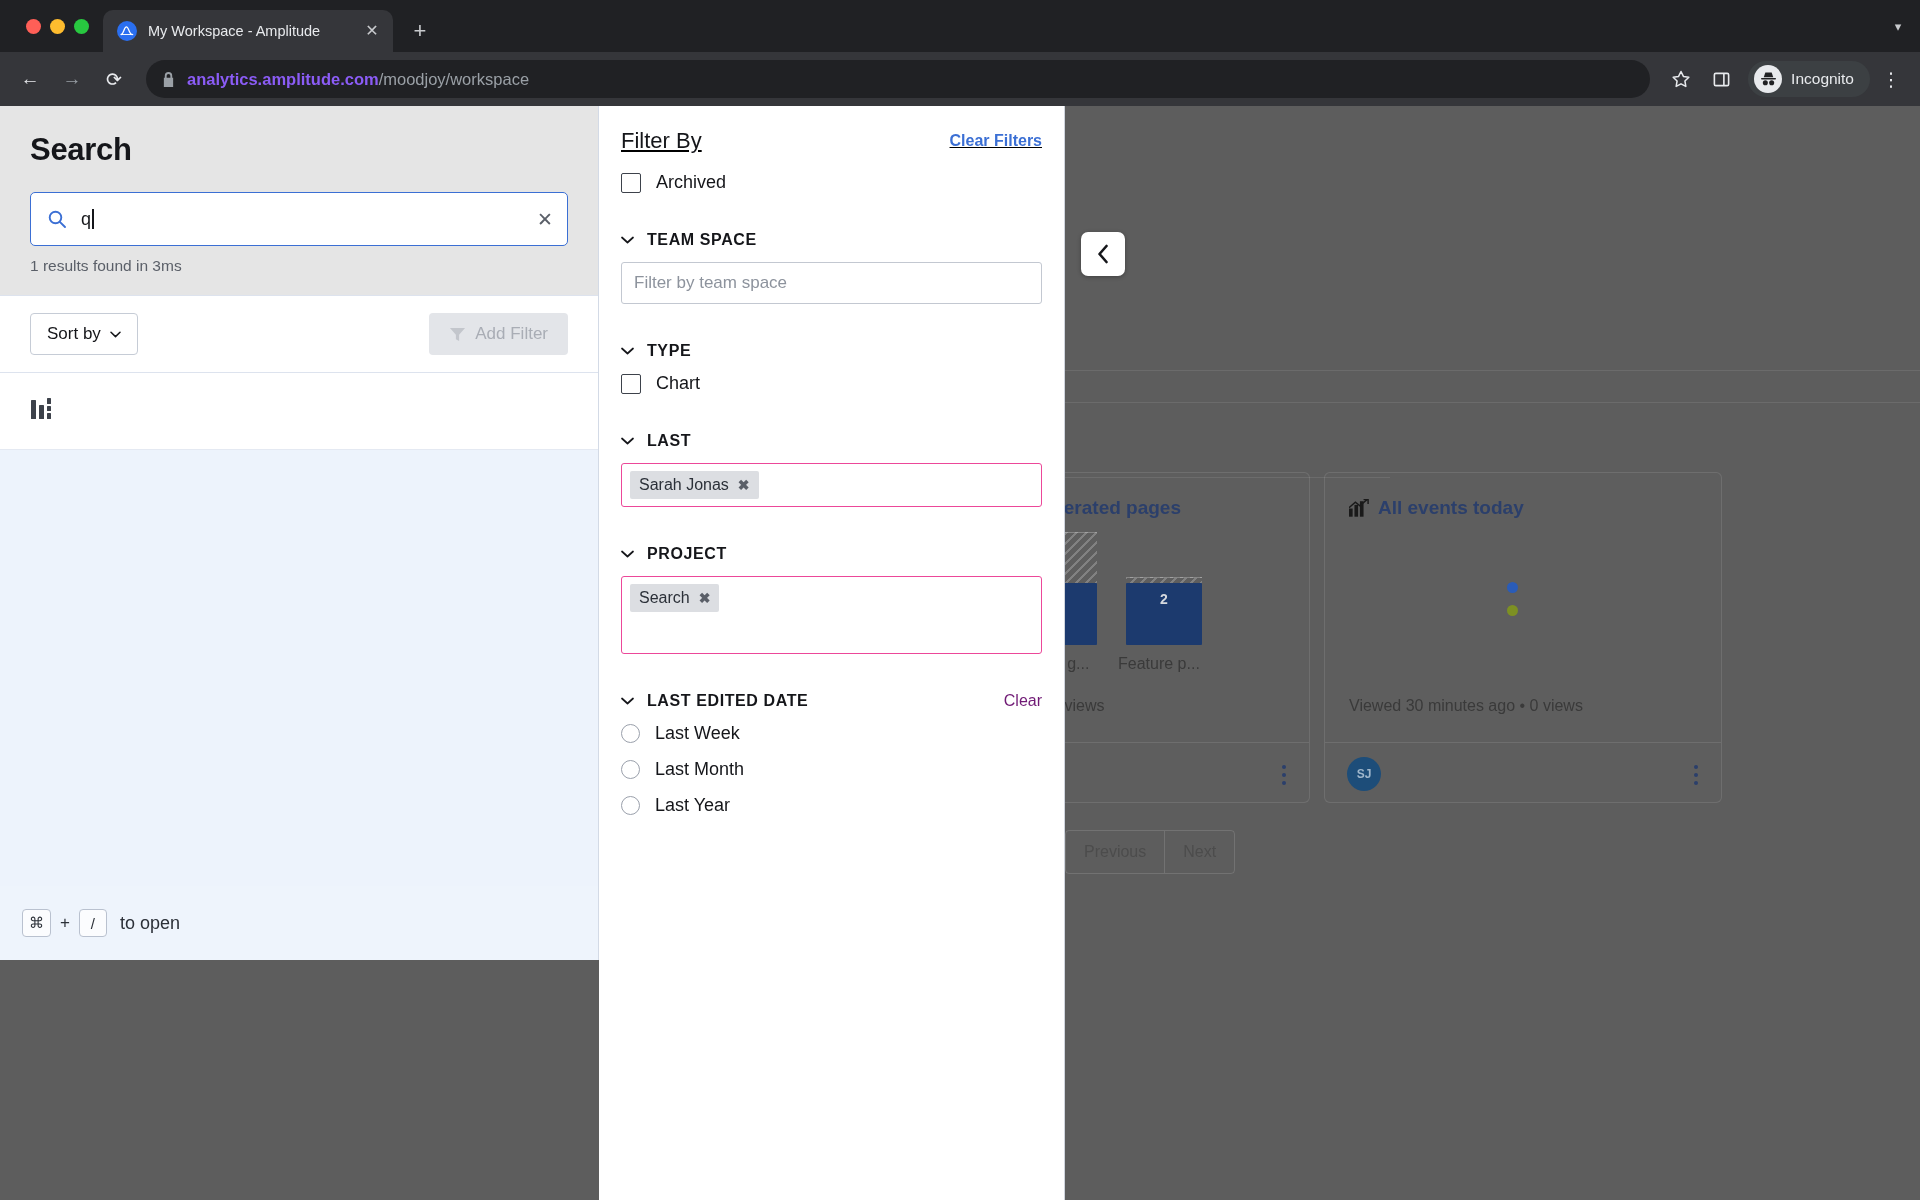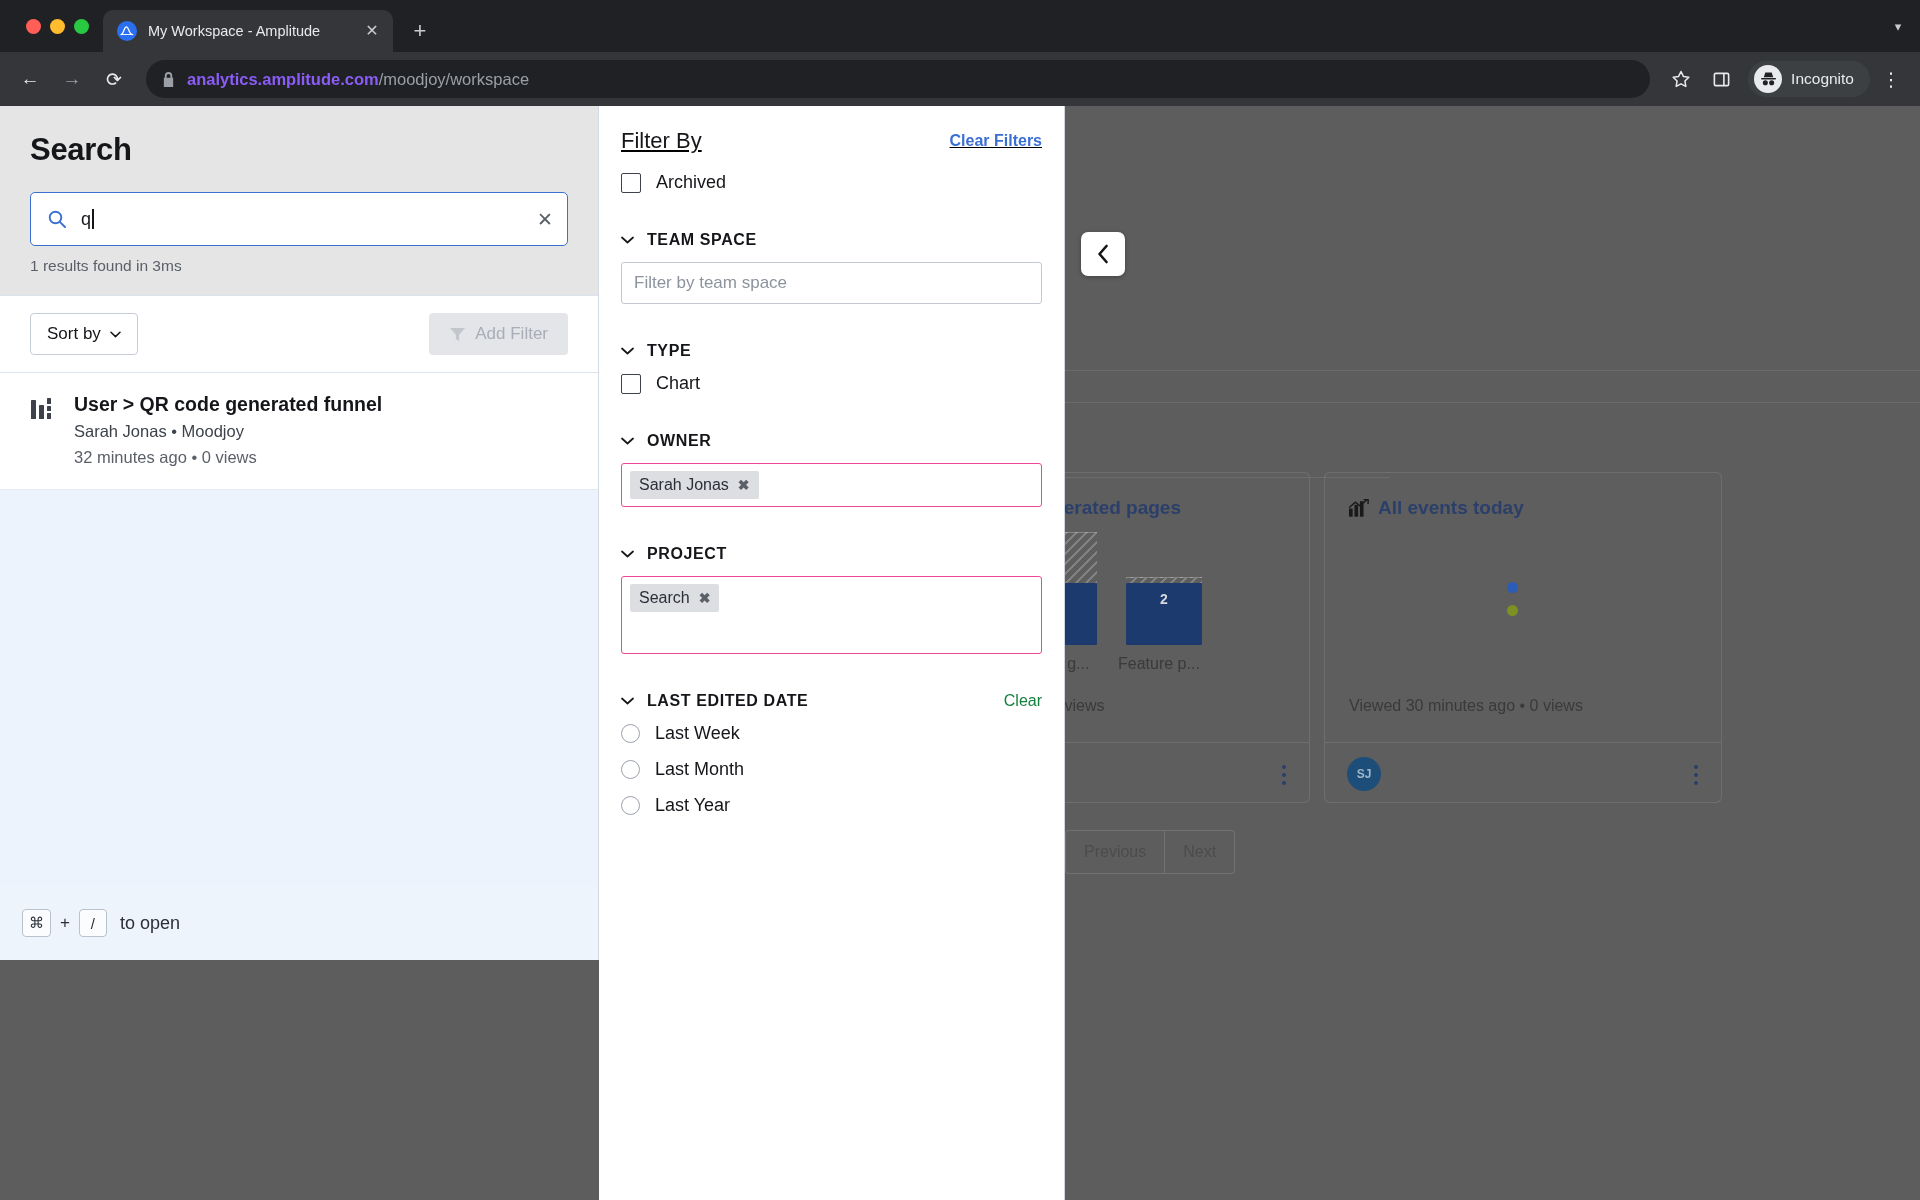--- a/index.html
+++ b/index.html
@@ -239,21 +239,21 @@
   .check-label { font-size: 18px; color: #15161a; }
 
   .section-head {
     display: flex; align-items: center; justify-content: space-between;
     margin-top: 38px; margin-bottom: 13px;
   }
   .section-head-left { display: flex; align-items: center; gap: 13px; }
   .section-title {
     font-size: 16px; font-weight: bold; color: #15161a; letter-spacing: 0.6px;
   }
-  .section-clear { font-size: 16px; color: #15803d; }
+  .section-clear { font-size: 16px; color: #701a75; }
 
   .filter-input {
     height: 42px; border: 1px solid #c3c8d1; border-radius: 3px; background: #fff;
     display: flex; align-items: center; padding: 0 12px;
     font-size: 17px; color: #8d939d;
   }
   .token-box {
     min-height: 42px; border: 1px solid #ec4899; border-radius: 3px; background: #fff;
     padding: 7px 8px; display: flex; flex-wrap: wrap; gap: 6px; align-content: flex-start;
   }
@@ -465,25 +465,20 @@
       <div class="result-item">
         <span class="result-icon">
           <svg width="26" height="26" viewBox="0 0 26 26" fill="#3d424b">
             <rect x="1" y="3" width="5" height="19" rx="0.6"></rect>
             <rect x="9" y="8" width="5" height="14" rx="0.6"></rect>
             <rect x="17" y="1" width="4" height="6" rx="0.6"></rect>
             <rect x="17" y="9" width="4" height="5" rx="0.6"></rect>
             <rect x="17" y="16" width="4" height="6" rx="0.6"></rect>
           </svg>
         </span>
-        <span style="flex:1;">
-          <div class="result-title">User &gt; QR code generated funnel</div>
-          <div class="result-sub">Sarah Jonas • Moodjoy</div>
-          <div class="result-meta">32 minutes ago • 0 views</div>
-        </span>
       </div>
     </div>
 
     <div id="search-spacer"></div>
 
     <div id="search-footer">
       <span class="kbd">⌘</span>
       <span id="footer-plus">+</span>
       <span class="kbd">/</span>
       <span id="footer-text">to open</span>
@@ -531,21 +526,21 @@
       <span class="check-label">Chart</span>
     </div>
 
     <div class="section-head">
       <span class="section-head-left">
         <span style="display:flex;">
           <svg width="13" height="8" viewBox="0 0 13 8" fill="none" stroke="#15161a" stroke-width="1.7" stroke-linecap="round" stroke-linejoin="round">
             <path d="M1 1.5 L6.5 6.5 L12 1.5"></path>
           </svg>
         </span>
-        <span class="section-title">OWNER</span>
+        <span class="section-title">LAST</span>
       </span>
     </div>
     <div class="token-box">
       <span class="token">
         <span>Sarah Jonas</span>
         <span class="token-x">✖</span>
       </span>
     </div>
 
     <div class="section-head">

